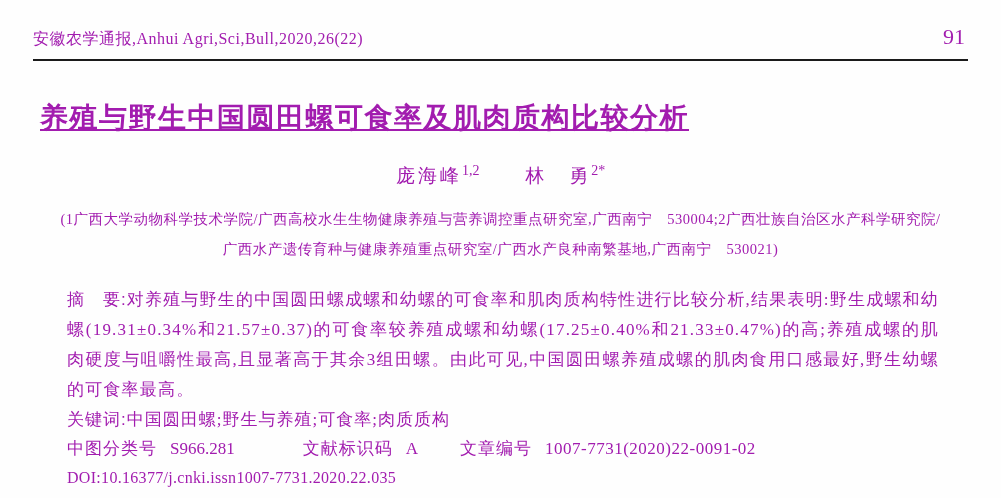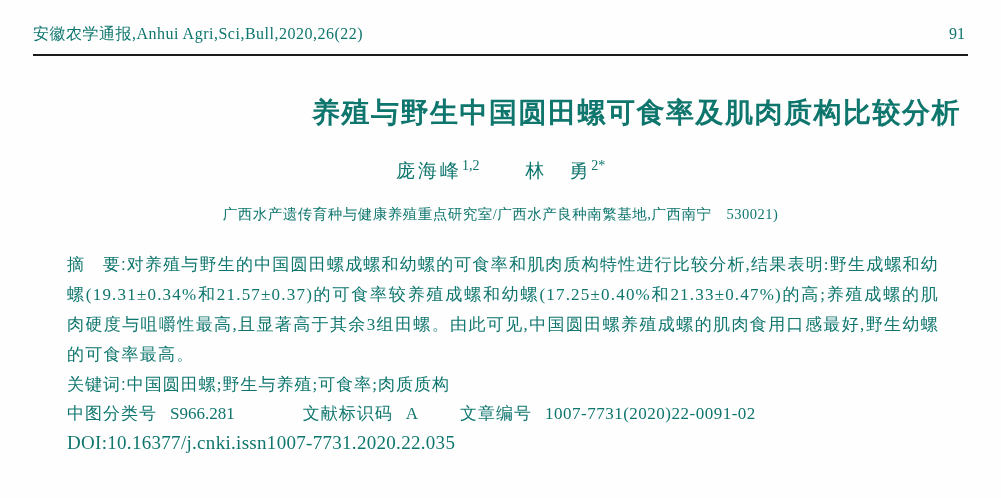--- a/index.html
+++ b/index.html
@@ -1,52 +1,53 @@
 <!DOCTYPE html>
 <html><head>
 <meta charset="utf-8">
 <style>
   html, body { margin: 0; padding: 0; background: #ffffff; }
   .page {
     position: relative;
     width: 1001px;
     height: 498px;
     background: #fefefe;
-    color: #0f766e;
+    color: #a21caf;
     font-family: "Liberation Serif", "DejaVu Serif", serif;
     overflow: hidden;
     box-sizing: border-box;
     padding-top: 24px;
   }
   .running-head {
     display: flex;
     justify-content: space-between;
     align-items: baseline;
     margin: 0 36px 0 33px;
   }
   .journal-citation {
     font-size: 16px;
     letter-spacing: 0.5px;
   }
   .page-number {
-    font-size: 16px;
+    font-size: 22px;
   }
   .head-rule {
     border: none;
     border-top: 2.5px solid #1b1b1b;
     margin: 9px 33px 0 33px;
   }
   .article-title {
     margin: 37px 40px 0 40px;
-    text-align: right;
+    text-align: left;
     font-family: "Liberation Sans", "DejaVu Sans", sans-serif;
     font-weight: bold;
     font-size: 28px;
     letter-spacing: 1.5px;
     line-height: 40px;
+    text-decoration: underline;
   }
   .authors {
     margin-top: 25px;
     text-align: center;
     font-size: 19px;
     letter-spacing: 3px;
   }
   .author { margin: 0 19px; }
   .author sup { font-size: 14px; letter-spacing: 0; }
   .affiliations {
@@ -80,21 +81,21 @@
     margin: 0;
     line-height: 29px;
   }
   .cl-label { margin-right: 13px; }
   .cl-value-clc { margin-right: 68px; font-family: Liberation Serif, serif; }
   .cl-value-doc { margin-right: 42px; }
   .cl-value-aid { letter-spacing: 0.5px; }
   .doi-line {
     margin: 0;
     line-height: 29px;
-    font-size: 19px;
+    font-size: 16px;
     letter-spacing: 0.3px;
   }
 </style>
 </head>
 <body>
 
 <div class="page">
 
   <header class="running-head">
     <span class="journal-citation">安徽农学通报,Anhui Agri,Sci,Bull,2020,26(22)</span>
@@ -104,20 +105,21 @@
   <hr class="head-rule">
 
   <h1 class="article-title">养殖与野生中国圆田螺可食率及肌肉质构比较分析</h1>
 
   <div class="authors">
     <span class="author"><span>庞海峰</span><sup>1,2</sup></span>
     <span class="author"><span>林　勇</span><sup>2*</sup></span>
   </div>
 
   <div class="affiliations">
+    <div>(1广西大学动物科学技术学院/广西高校水生生物健康养殖与营养调控重点研究室,广西南宁　530004;2广西壮族自治区水产科学研究院/</div>
     <div>广西水产遗传育种与健康养殖重点研究室/广西水产良种南繁基地,广西南宁　530021)</div>
   </div>
 
   <div class="meta-block">
 
     <p class="abstract">
       <span class="bold-label">摘　要:</span><span>对养殖与野生的中国圆田螺成螺和幼螺的可食率和肌肉质构特性进行比较分析,结果表明:野生成螺和幼螺(19.31±0.34%和21.57±0.37)的可食率较养殖成螺和幼螺(17.25±0.40%和21.33±0.47%)的高;养殖成螺的肌肉硬度与咀嚼性最高,且显著高于其余3组田螺。由此可见,中国圆田螺养殖成螺的肌肉食用口感最好,野生幼螺的可食率最高。</span>
     </p>
 
     <p class="keywords">

